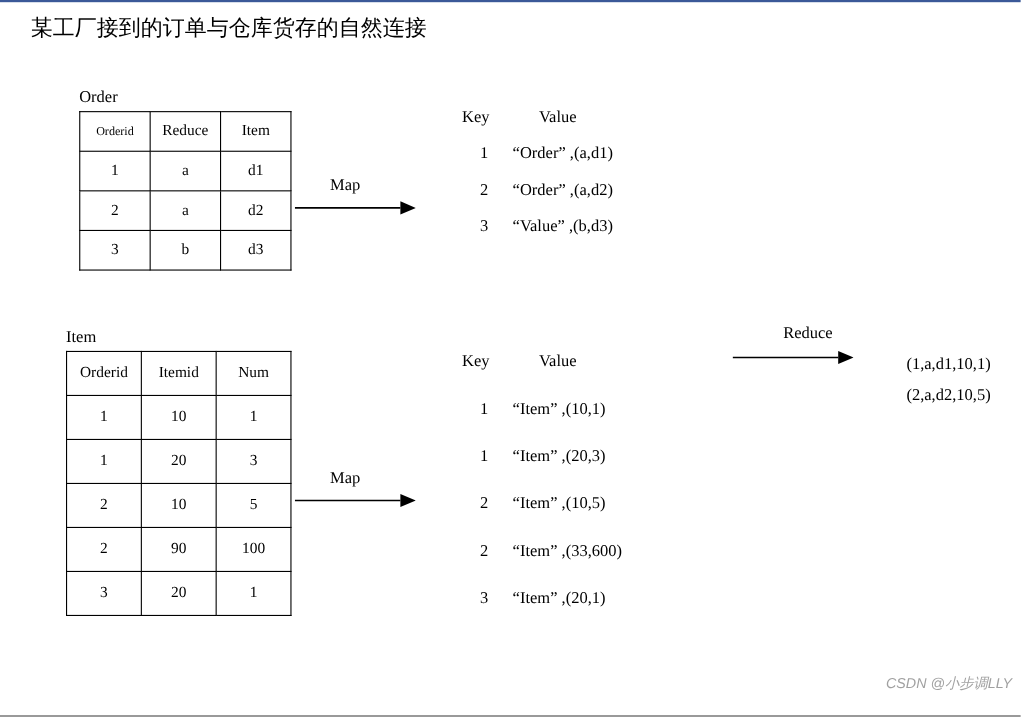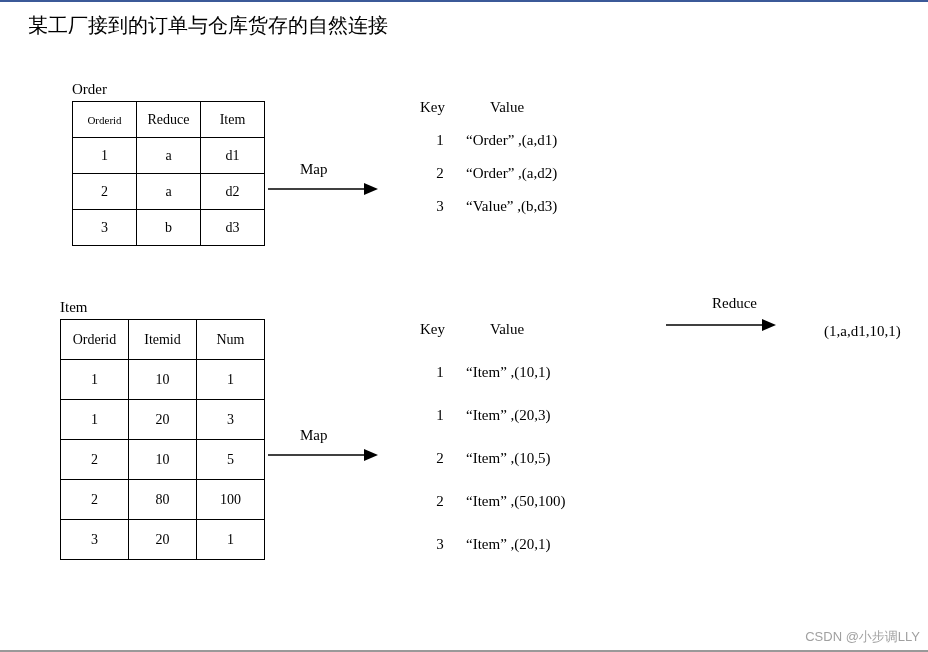--- a/index.html
+++ b/index.html
@@ -57,24 +57,25 @@
   .item-kv .kv-row:first-of-type { margin-top: 14px; }
   .maplabel { position: absolute; font-size: 15px; }
   .reducelabel { position: absolute; font-size: 15px; }
   .arrow { position: absolute; }
   .arrow-line { stroke: #000; stroke-width: 1.5; }
   .arrow-head { fill: #000; }
   .results { position: absolute; font-size: 15px; line-height: 1.9; }
   .watermark {
     position: absolute;
     right: 8px;
-    bottom: 6px;
+    bottom: 22px;
     font-size: 13px;
     color: rgba(120,120,120,0.7);
     font-family: Arial, sans-serif;
+    font-style: italic;
   }
   .bottombar {
     position: absolute;
     bottom: 0; left: 0;
     height: 2px; width: 100%;
     background: #999;
   }
 </style>
 </head>
 <body>
@@ -153,21 +154,21 @@
       <td>20</td>
       <td>3</td>
     </tr>
     <tr>
       <td>2</td>
       <td>10</td>
       <td>5</td>
     </tr>
     <tr>
       <td>2</td>
-      <td>80</td>
+      <td>90</td>
       <td>100</td>
     </tr>
     <tr>
       <td>3</td>
       <td>20</td>
       <td>1</td>
     </tr>
   </tbody>
     </table>
 
@@ -189,34 +190,35 @@
     <div class="kv-row">
       <div class="k">1</div>
       <div class="v">“Item” ,(20,3)</div>
     </div>
     <div class="kv-row">
       <div class="k">2</div>
       <div class="v">“Item” ,(10,5)</div>
     </div>
     <div class="kv-row">
       <div class="k">2</div>
-      <div class="v">“Item” ,(50,100)</div>
+      <div class="v">“Item” ,(33,600)</div>
     </div>
     <div class="kv-row">
       <div class="k">3</div>
       <div class="v">“Item” ,(20,1)</div>
     </div>
   </div>
 
   <div class="reducelabel" style="left:712px; top:256px;">Reduce</div>
   <svg class="arrow" style="left:666px; top:276px;" width="110" height="20">
     <line class="arrow-line" x1="0" y1="10" x2="96" y2="10"></line>
     <polygon class="arrow-head" points="96,4 110,10 96,16"></polygon>
   </svg>
 
   <div class="results" style="left:790px; top:278px;margin-left:34px;">
     <div>(1,a,d1,10,1)</div>
+    <div>(2,a,d2,10,5)</div>
   </div>
 
 </div>
 
 <div class="watermark">CSDN @小步调LLY</div>
 <div class="bottombar"></div>
 
 </body></html>

